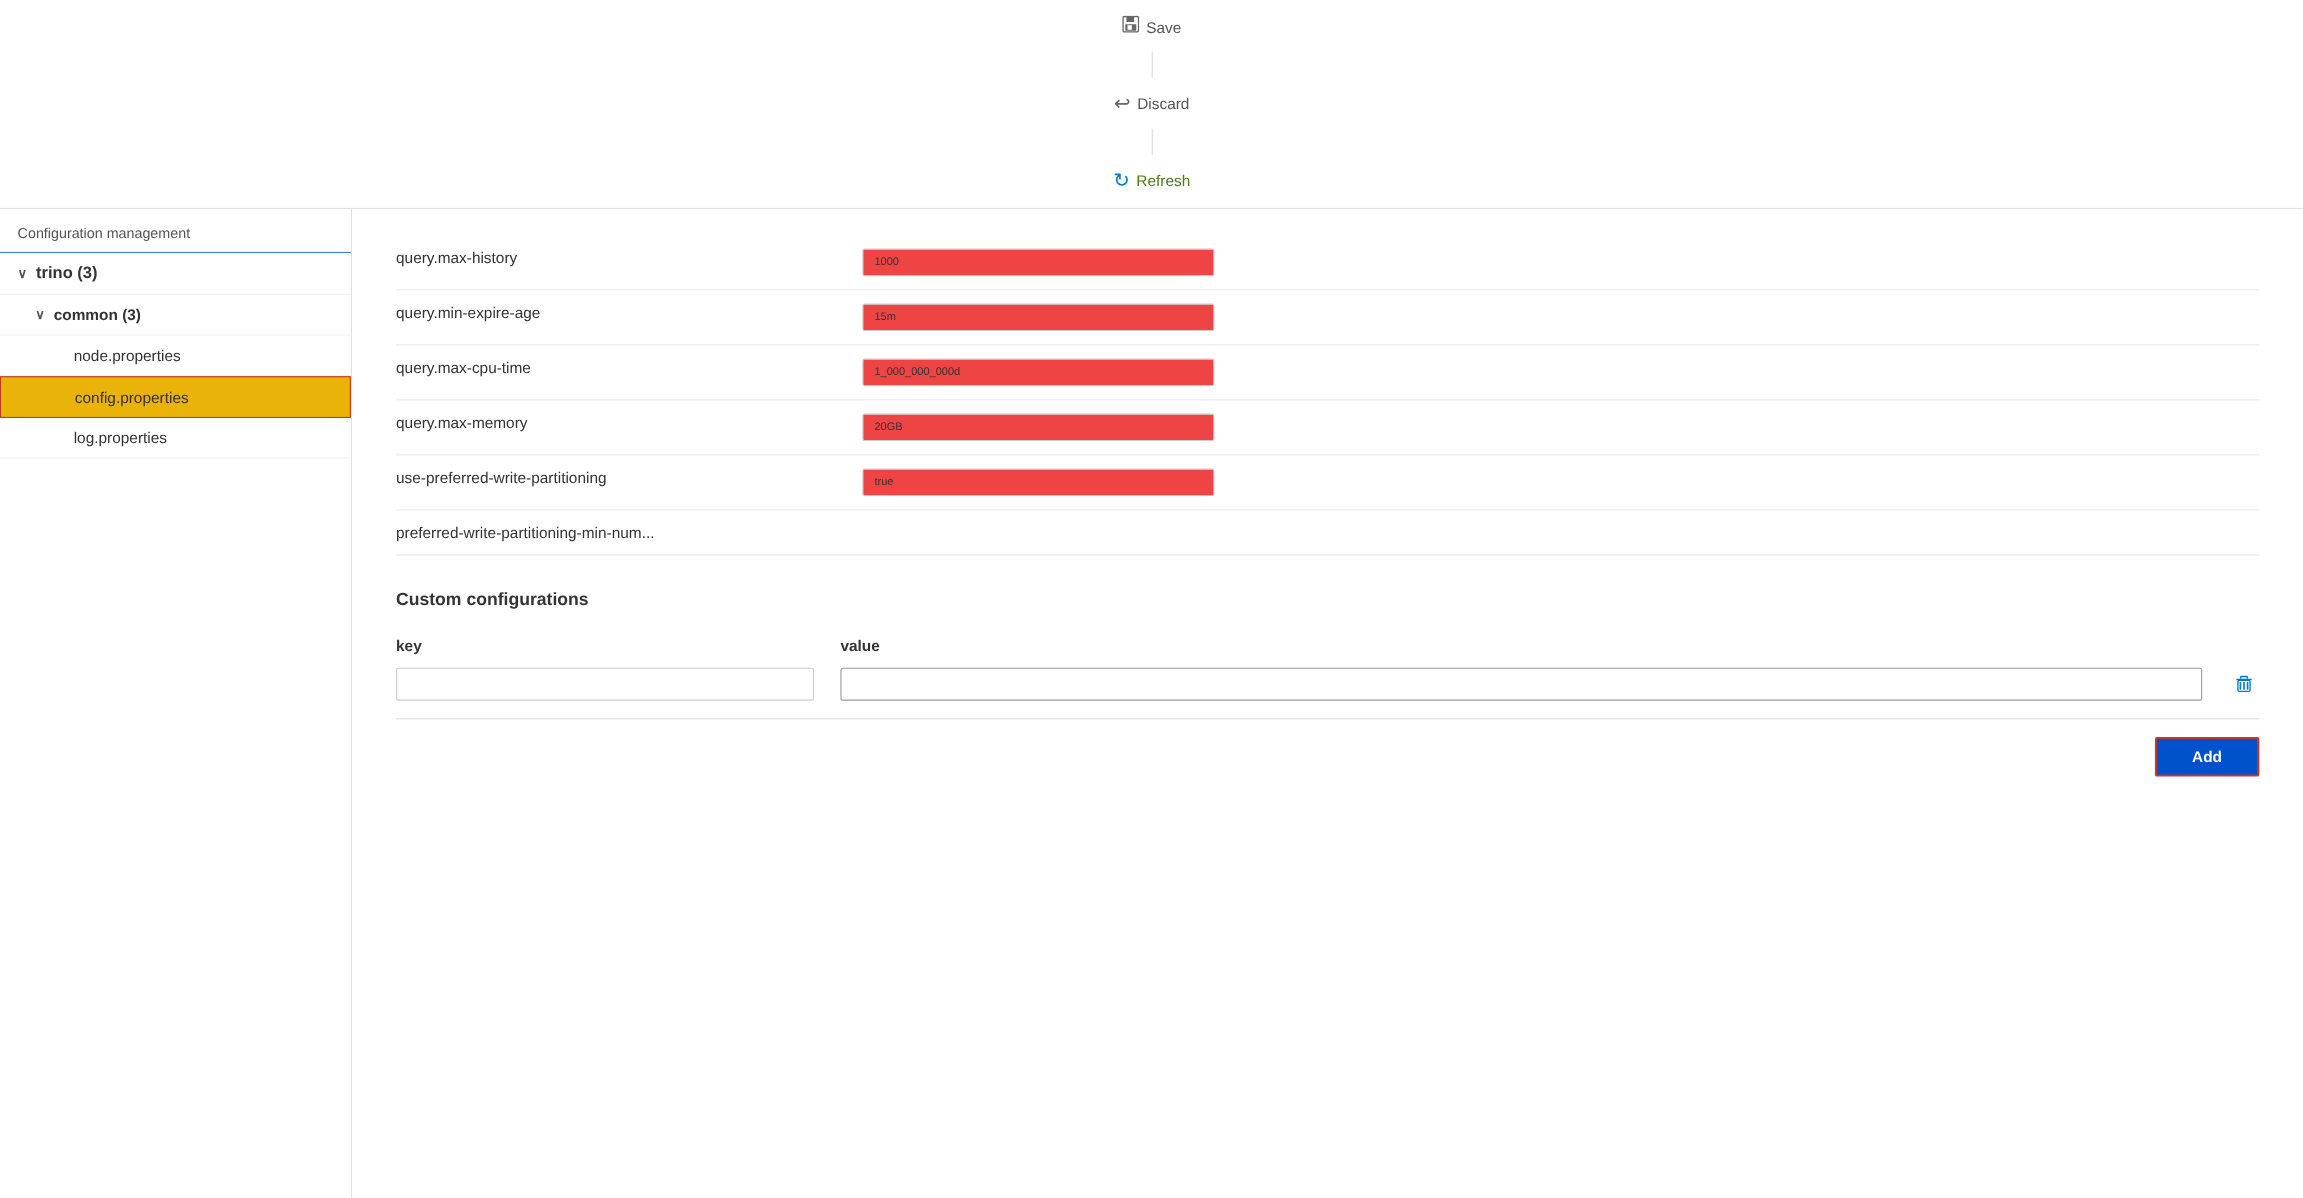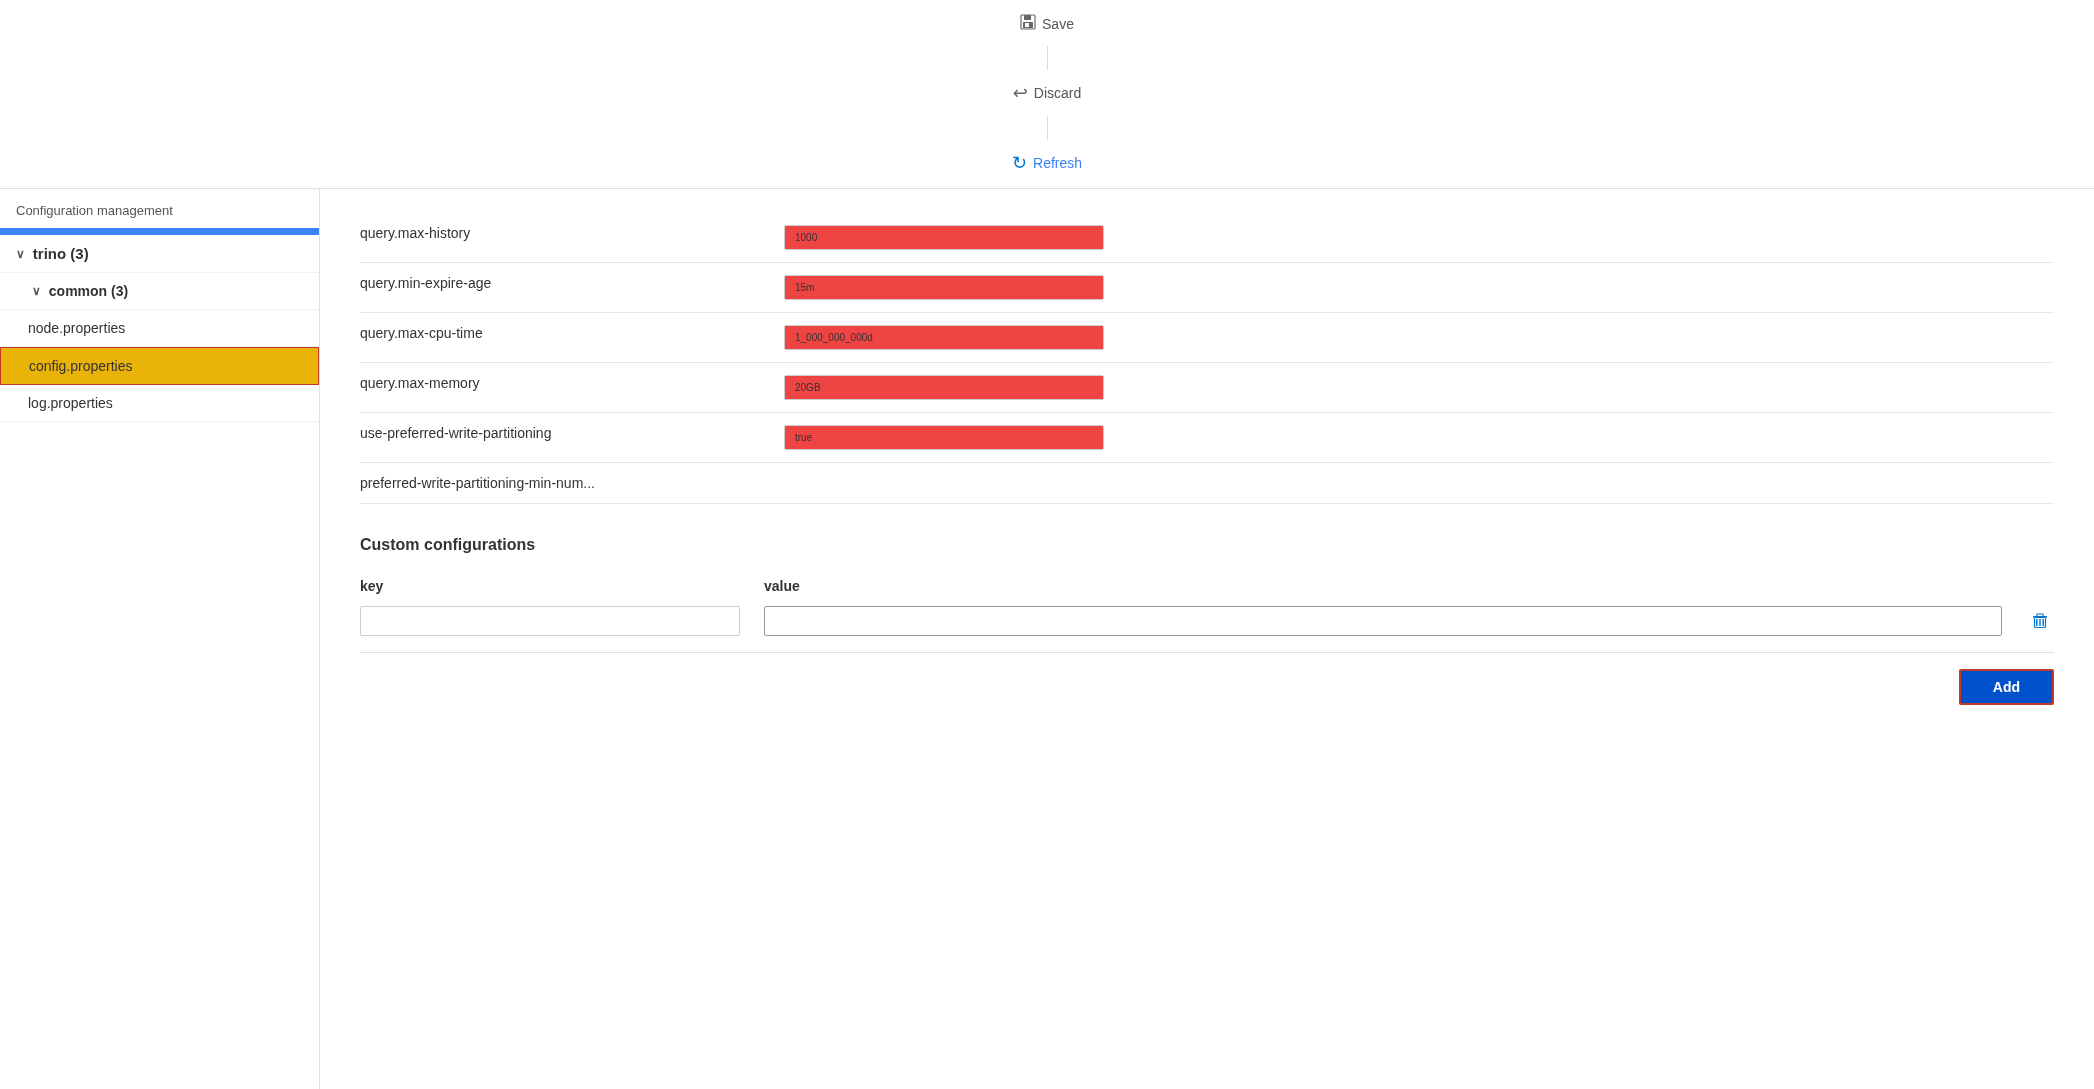--- a/index.html
+++ b/index.html
@@ -64,42 +64,42 @@
       border-right: 1px solid #e0e0e0;
       background: #fff;
       display: flex;
       flex-direction: column;
       overflow-y: auto;
     }
     .sidebar-title {
       padding: 14px 16px 10px 16px;
       font-size: 13px;
       color: #555;
-      border-bottom: 7px solid #3b82f6;
+      border-bottom: 1px solid #3b82f6;
     }
     .tree-item {
       display: flex;
       align-items: center;
       padding: 10px 16px;
       cursor: pointer;
       border-bottom: 1px solid #f0f0f0;
     }
     .tree-item.level-0 {
       font-weight: 700;
       font-size: 15px;
     }
     .tree-item.level-1 {
       font-weight: 700;
       font-size: 14px;
       padding-left: 32px;
     }
     .tree-item.level-2 {
       font-weight: 400;
       font-size: 14px;
-      padding-left: 28px;
+      padding-left: 67px;
     }
     .tree-item.selected {
       border: 1.5px solid #c0392b;
       background: #eab308;
     }
     .chevron {
       margin-right: 8px;
       font-size: 12px;
       color: #555;
       display: inline-block;
@@ -238,21 +238,21 @@
     <span>Save</span>
   </button>
   <div class="toolbar-divider"></div>
   <button class="toolbar-btn">
     <span class="icon" style="font-size:18px; color:#666;">↩</span>
     <span>Discard</span>
   </button>
   <div class="toolbar-divider"></div>
   <button class="toolbar-btn refresh">
     <span class="icon" style="font-size:18px; color:#0078d4;">↻</span>
-    <span style="color:#3b82f6;">Refresh</span>
+    <span style="color:#4d7c0f;">Refresh</span>
   </button>
 </div>
 
 <div class="main-layout">
 
   <div class="sidebar">
     <div class="sidebar-title">Configuration management</div>
 
     <div class="tree-item level-0">
       <span class="chevron">∨</span>

